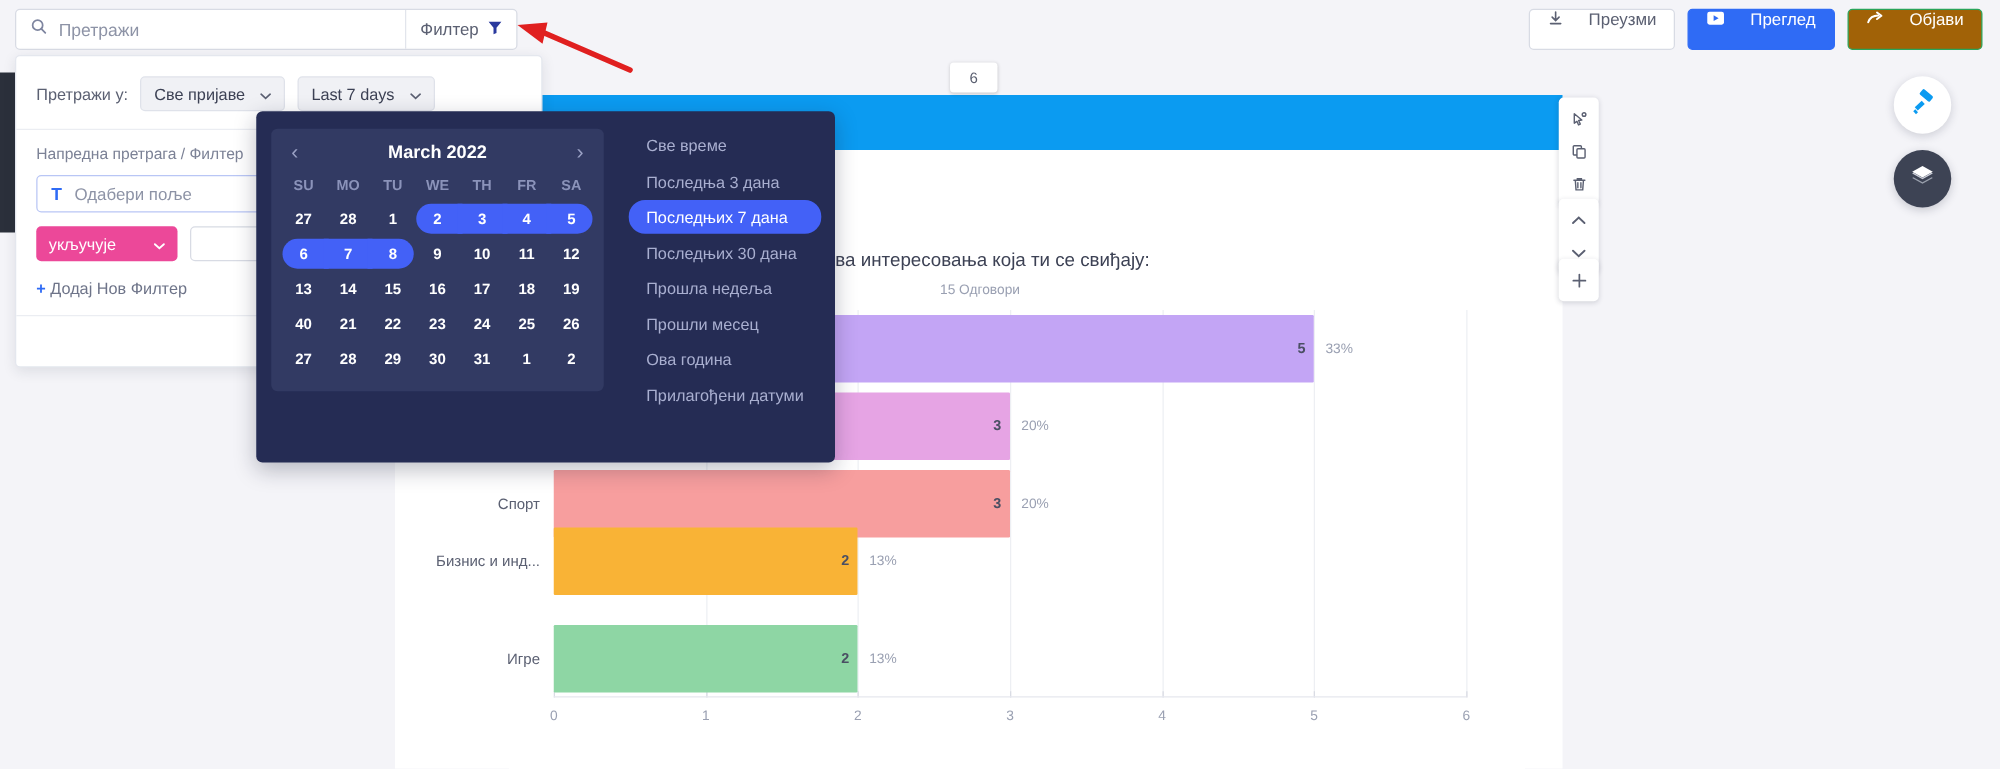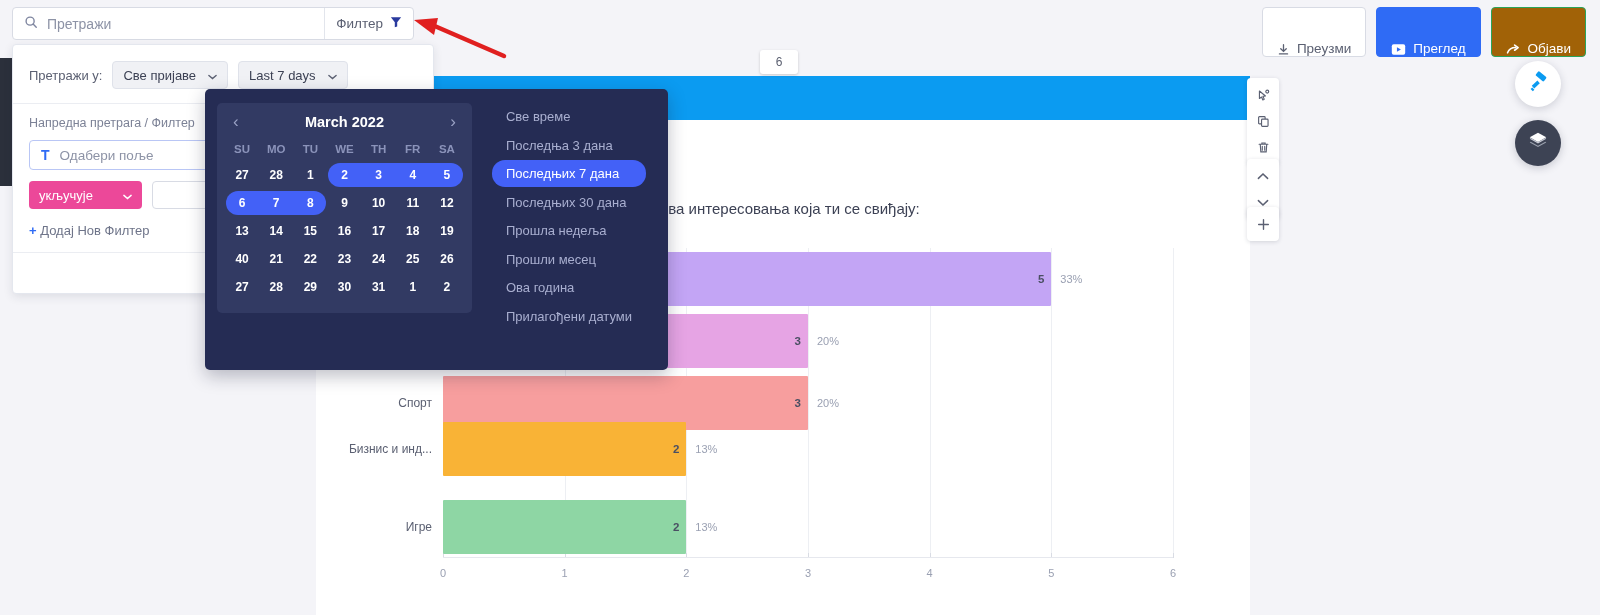--- a/index.html
+++ b/index.html
@@ -28,22 +28,22 @@
     position: absolute; left: 760px; top: 50px; width: 38px; height: 24px;
     background: #ffffff; border-radius: 3px;
     box-shadow: 0 1px 3px rgba(0,0,0,.18);
     display: flex; align-items: center; justify-content: center;
     font-size: 12px; color: #5a5f70;
   }
 
   
   .topbar { position: absolute; right: 14px; top: 7px; display: flex; gap: 10px; }
   .btn {
-    height: 50px; border-radius: 4px; display: flex; align-items: flex-end;
-    gap: 7px; padding: 0 14px; font-size: 13.5px; cursor: pointer;
+    height: 33px; border-radius: 4px; display: flex; align-items: flex-start;
+    gap: 20px; padding: 0 14px; font-size: 13.5px; cursor: pointer;
     white-space: nowrap;
   }
   .btn-download { background:#fff; color:#5b6072; border:1px solid #d8dbe4; }
   .btn-preview  { background:#2f6bf5; color:#fff; border:1px solid #2f6bf5; }
   .btn-publish  { background:#a16207; color:#fff; border:1px solid #2aa45a; }
   .btn svg { display:block; }
 
   
   .searchbar {
     position: absolute; left: 12px; top: 7px; width: 402px; height: 33px;
@@ -124,21 +124,21 @@
     font-weight: 700; padding: 7px 0; cursor: pointer; z-index: 1;
   }
   .day.sel { color: #fff; }
   .day.sel::before {
     content: ""; position: absolute; left: -2px; right: -2px; top: 2px; bottom: 2px;
     background: #4361f7; z-index: -1;
   }
   .day.sel.start::before { border-radius: 13px 0 0 13px; left: 1px; }
   .day.sel.end::before   { border-radius: 0 13px 13px 0; right: 1px; }
 
-  .presets { flex: 1; padding: 14px 12px 0 8px; }
+  .presets { flex: 1; padding: 14px 1px 0 8px; }
   .preset {
     font-size: 13px; color: #a9afd0; padding: 6px 14px; margin: 0 10px 1.5px 0;
     cursor: pointer; border-radius: 13px; white-space: nowrap;
   }
   .preset.active { background: #4361f7; color: #fff; }
 
   
   .chart-title {
     position: absolute; left: 334px; top: 200px; width: 900px;
     text-align: center; font-size: 15px; color: #3c4154;
@@ -190,20 +190,21 @@
 <body>
 
 <div id="root">
 
   <div class="left-rail"></div>
   <div class="blue-banner"></div>
   <div class="page-card"></div>
   <div class="count-badge">6</div>
 
   <div class="chart-title">и сва интересовања која ти се свиђају:</div>
+  <div class="chart-sub">15 Одговори</div>
   <div class="plot" id="plot">
       <div class="tick-mark" style="left: 0px;"></div>
       <div class="tick" style="left: 0px;">0</div>
       <div class="gridline" style="left: 121.667px;"></div>
       <div class="tick-mark" style="left: 121.667px;"></div>
       <div class="tick" style="left: 121.667px;">1</div>
       <div class="gridline" style="left: 243.333px;"></div>
       <div class="tick-mark" style="left: 243.333px;"></div>
       <div class="tick" style="left: 243.333px;">2</div>
       <div class="gridline" style="left: 365px;"></div>

